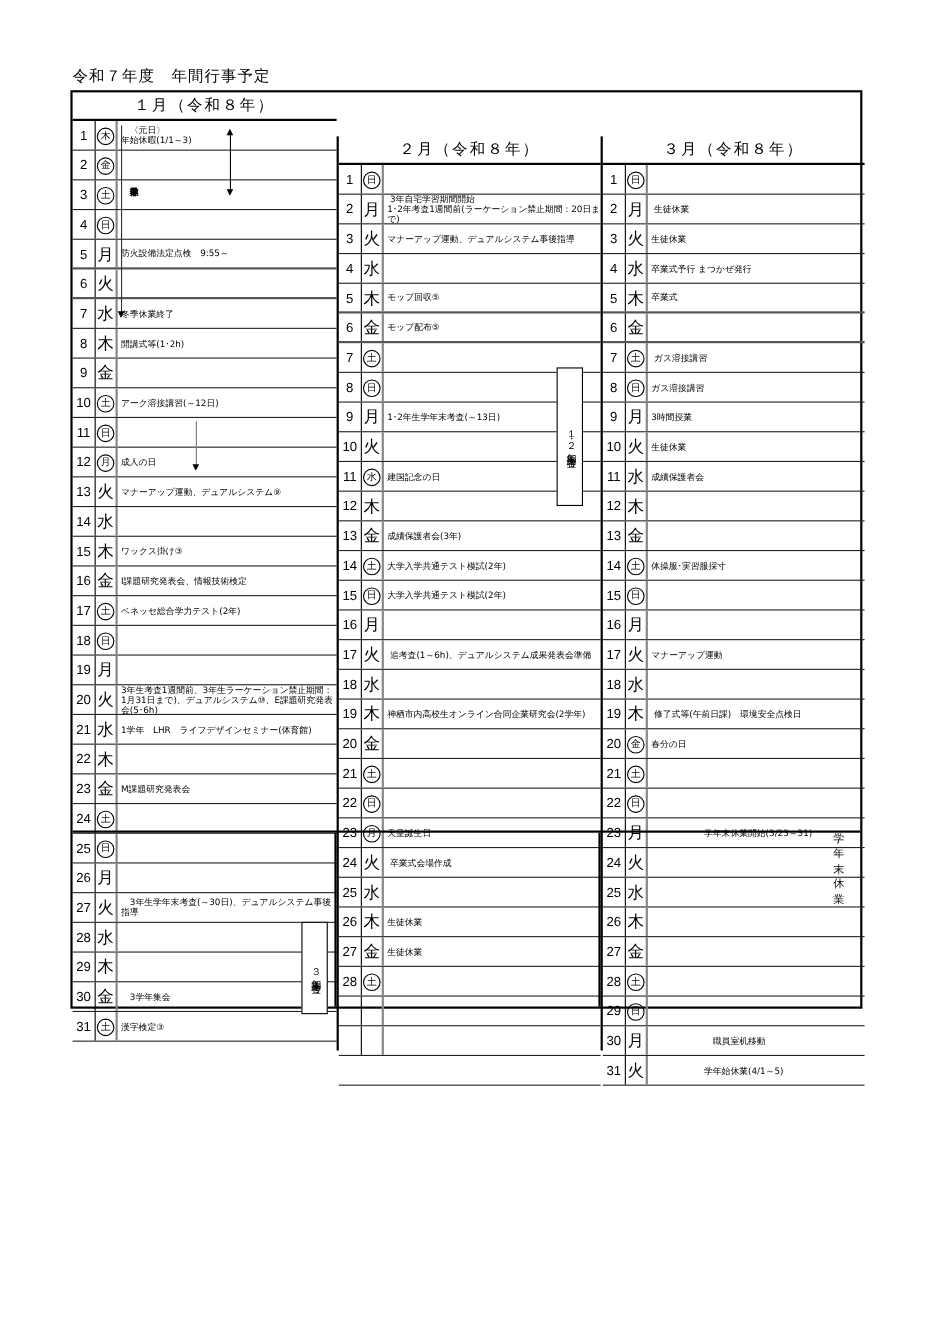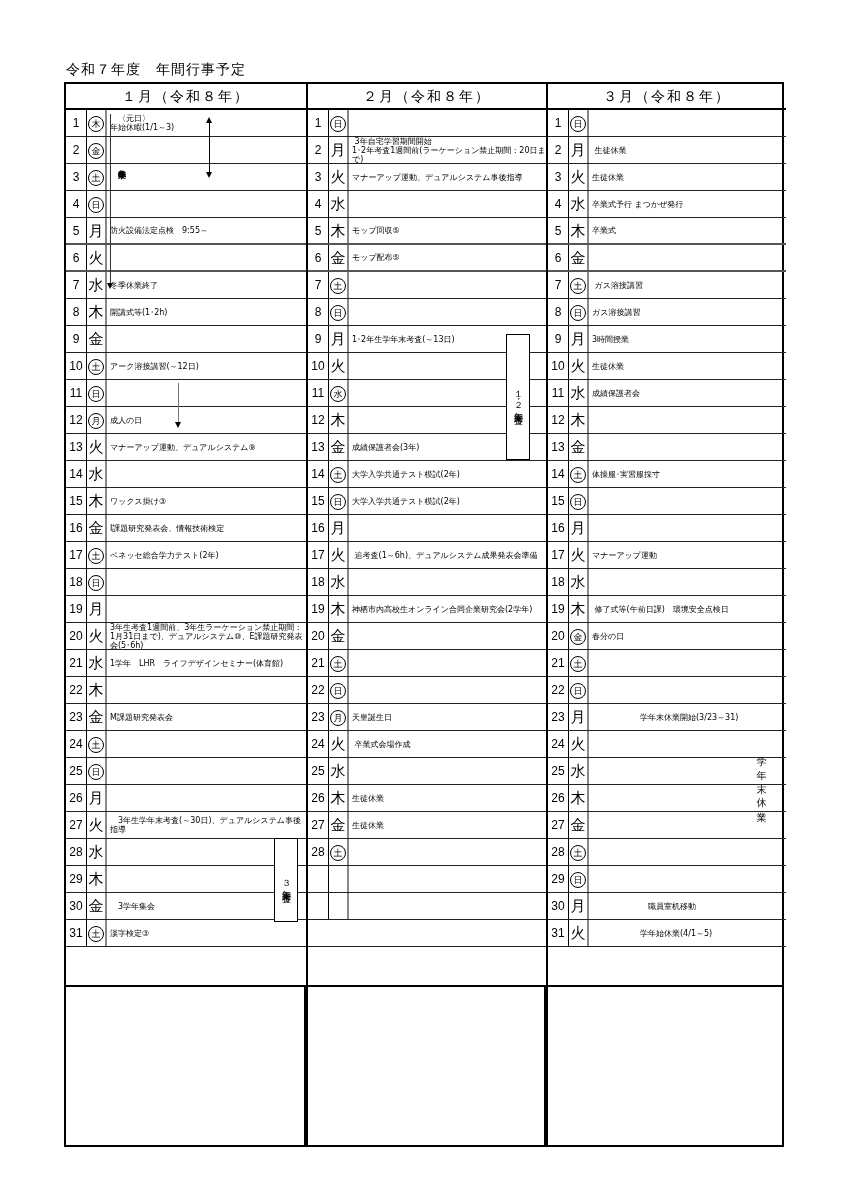--- a/index.html
+++ b/index.html
@@ -1,20 +1,20 @@
 <!DOCTYPE html>
 <html><head>
 <meta charset="utf-8">
 <style>
   html, body { margin:0; padding:0; background:#fff; }
   body { width:848px; height:1200px; position:relative; font-family:"DejaVu Sans", sans-serif; color:#000; overflow:hidden; }
   .title { position:absolute; left:66px; top:61px; font-size:14px; letter-spacing:1px; }
-  .sheet { position:absolute; left:64px; top:82px; width:720px; height:1065px; border:2px solid #000; box-sizing:border-box; }
+  .sheet { position:absolute; left:64px; top:82px; width:720px; height:835px; border:2px solid #000; box-sizing:border-box; }
   .month { position:absolute; top:0; width:240px; height:100%; box-sizing:border-box; }
-  .month + .month { border-left:2px solid #000; }
+  .month + .month { border-left:2px solid #000;margin-top:40px; }
   .mhead { height:26px; border-bottom:2px solid #000; box-sizing:border-box; text-align:center; font-size:14px; line-height:24px; letter-spacing:2px; }
   .row { position:relative; height:27px; border-bottom:1px solid #222; box-sizing:border-box; display:flex; }
   .row.thick { border-bottom:2px solid #555; }
   .dnum { width:21px; border-right:1px solid #000; font-size:12px; text-align:center; line-height:26px; box-sizing:border-box; font-family:"Liberation Sans", sans-serif; }
   .wday { width:20px; border-right:2px solid #888; box-sizing:border-box; text-align:center; line-height:26px; font-size:15px; }
   .wday.circ span { display:inline-block; width:14px; height:14px; line-height:14px; border:1px solid #000; border-radius:50%; font-size:9px; vertical-align:middle; }
   .ev { flex:1; font-size:8px; padding-left:3px; display:flex; align-items:center; line-height:9px; overflow:visible; white-space:pre-wrap; }
   .footer { position:absolute; left:0; right:0; bottom:0; height:158px; border-top:2px solid #000; }
   .vbox { position:absolute; border:1px solid #000; background:#fff; font-size:9px; text-align:center; writing-mode:vertical-rl; text-orientation:upright; display:flex; align-items:center; justify-content:center; letter-spacing:1px; }
   .vtext { position:absolute; font-size:9px; writing-mode:vertical-rl; text-orientation:upright; }
@@ -239,20 +239,21 @@
           <div class="ev">1･2年生学年末考査(～13日)</div>
         </div>
         <div class="row">
           <div class="dnum">10</div>
           <div class="wday"><span>火</span></div>
           <div class="ev"></div>
         </div>
         <div class="row">
           <div class="dnum">11</div>
           <div class="wday circ"><span>水</span></div>
+          <div class="ev">建国記念の日</div>
         </div>
         <div class="row">
           <div class="dnum">12</div>
           <div class="wday"><span>木</span></div>
           <div class="ev"></div>
         </div>
         <div class="row">
           <div class="dnum">13</div>
           <div class="wday"><span>金</span></div>
           <div class="ev">成績保護者会(3年)</div>

